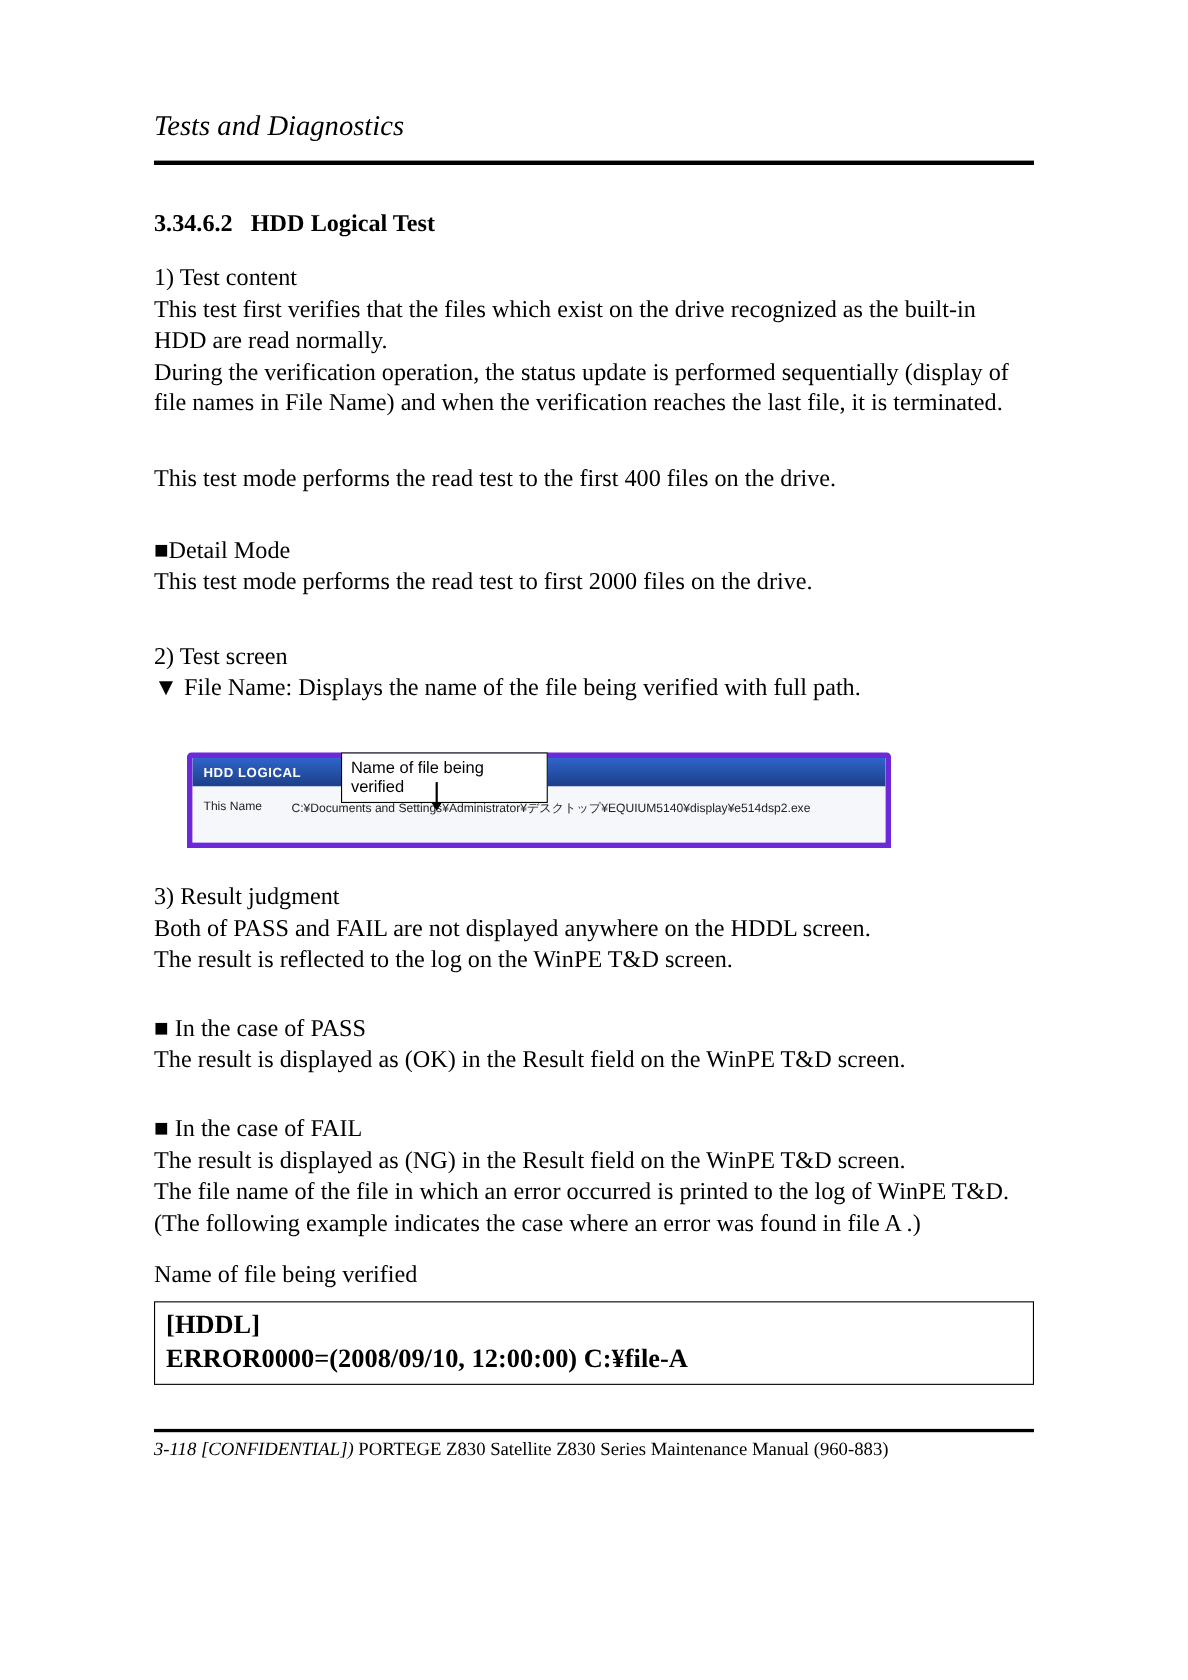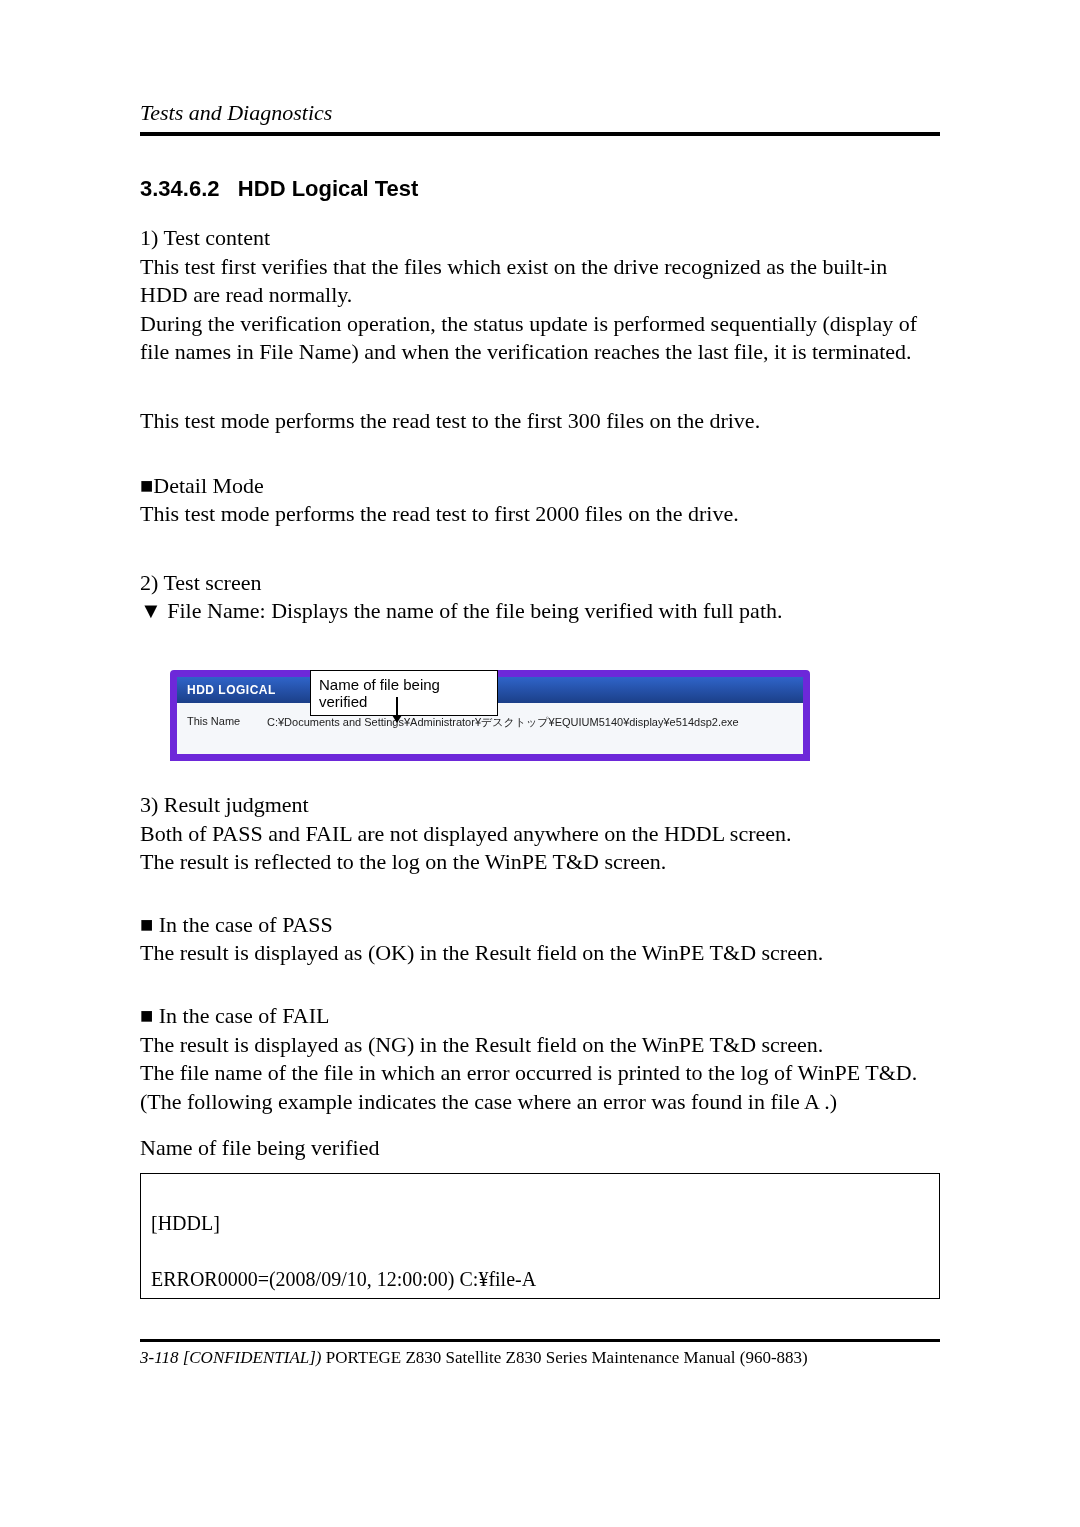--- a/index.html
+++ b/index.html
@@ -10,30 +10,30 @@
     color: #000;
     width: 1080px;
   }
   .page {
     box-sizing: border-box;
     padding: 100px 140px 70px 140px;
     width: 1080px;
   }
   .running-head {
     font-style: italic;
-    font-size: 22px;
-    margin-bottom: 6px;
+    font-size: 26px;
+    margin-bottom: 16px;
   }
   .thick-rule {
     border: none;
     border-top: 4px solid #000;
     margin: 0 0 40px 0;
   }
   h2.section-title {
-    font-family: Liberation Sans, sans-serif;
+    font-family: Liberation Serif, serif;
     font-weight: bold;
     font-size: 22px;
     margin: 0 0 22px 0;
   }
   p {
     font-size: 22px;
     line-height: 1.3;
     margin: 0;
   }
   .block { margin-bottom: 28px; }
@@ -69,21 +69,21 @@
     content: "";
     position: absolute;
     left: -4px;
     bottom: -6px;
     border-left: 5px solid transparent;
     border-right: 5px solid transparent;
     border-top: 8px solid #000;
   }
   .panel {
     margin-top: 44px;
-    border: 7px solid #6d28d9;
+    border: 5px solid #6d28d9;
     border-radius: 4px 4px 0 0;
     overflow: hidden;
     background: #f0f4f8;
   }
   .panel-header {
     background: linear-gradient(#2f64c9, #1b3f88);
     color: #fff;
     font-family: Arial, Helvetica, sans-serif;
     font-weight: bold;
     font-size: 12px;
@@ -107,24 +107,23 @@
     white-space: nowrap;
     overflow: hidden;
   }
 
   .error-box {
     border: 1px solid #000;
     padding: 6px 10px;
     margin-top: 10px;
   }
   .error-box .line {
-    font-size: 20px;
-    font-weight: normal;
+    font-size: 24px;
+    font-weight: bold;
     line-height: 1.3;
-    margin-top: 30px;
   }
 
   .footer-rule {
     border: none;
     border-top: 3px solid #000;
     margin: 40px 0 6px 0;
   }
   .footer {
     font-size: 17px;
   }
@@ -143,21 +142,21 @@
     <span>HDD Logical Test</span>
   </h2>
 
   <div class="block-tight">
     <p>1) Test content</p>
     <p>This test first verifies that the files which exist on the drive recognized as the built-in HDD are read normally.</p>
     <p>During the verification operation, the status update is performed sequentially (display of file names in File Name) and when the verification reaches the last file, it is terminated.</p>
   </div>
 
   <div class="block" style="margin-top:40px;">
-    <p>This test mode performs the read test to the first 300 files on the drive.</p>
+    <p>This test mode performs the read test to the first 400 files on the drive.</p>
   </div>
 
   <div class="block" style="margin-top:36px;">
     <p>■Detail Mode</p>
     <p>This test mode performs the read test to first 2000 files on the drive.</p>
   </div>
 
   <div class="block-tight" style="margin-top:40px;">
     <p>2) Test screen</p>
     <p>▼  File Name: Displays the name of the file being verified with full path.</p>

